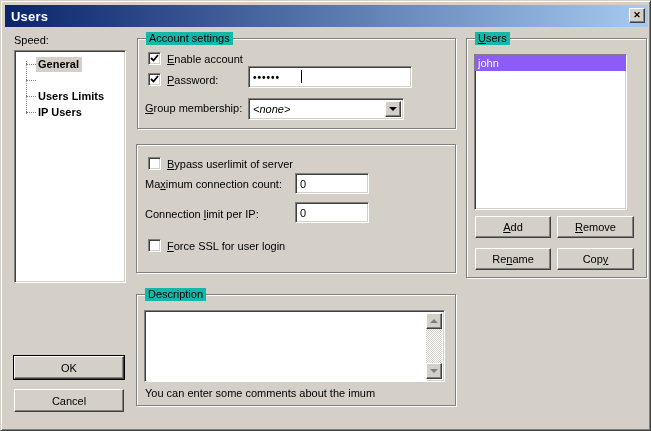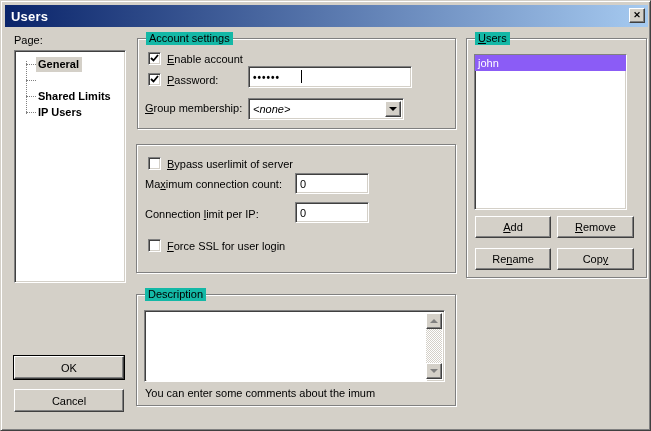--- a/index.html
+++ b/index.html
@@ -121,34 +121,34 @@
 
 <div class="window">
 
   <div class="titlebar">
     <span class="title-text">Users</span>
     <div class="close-btn">
       <span>✕</span>
     </div>
   </div>
 
-  <div class="label" style="left:13px; top:33px;">Page:</div>
+  <div class="label" style="left:13px; top:33px;">Speed:</div>
   <div class="tree sunken">
     <div class="tree-inner">
       <div class="tree-trunk"></div>
       <div class="tree-row" style="top:3px;">
         <span class="tree-conn"></span>
         <span class="tree-lbl sel">General</span>
       </div>
       <div class="tree-row" style="top:19px;">
         <span class="tree-conn"></span>
       </div>
       <div class="tree-row" style="top:35px;">
         <span class="tree-conn"></span>
-        <span class="tree-lbl">Shared Limits</span>
+        <span class="tree-lbl">Users Limits</span>
       </div>
       <div class="tree-row" style="top:51px;">
         <span class="tree-conn"></span>
         <span class="tree-lbl">IP Users</span>
       </div>
     </div>
   </div>
 
   <div class="group" style="left:136px; top:37px; width:319px; height:91px;">
     <span class="group-label">Account settings</span>

